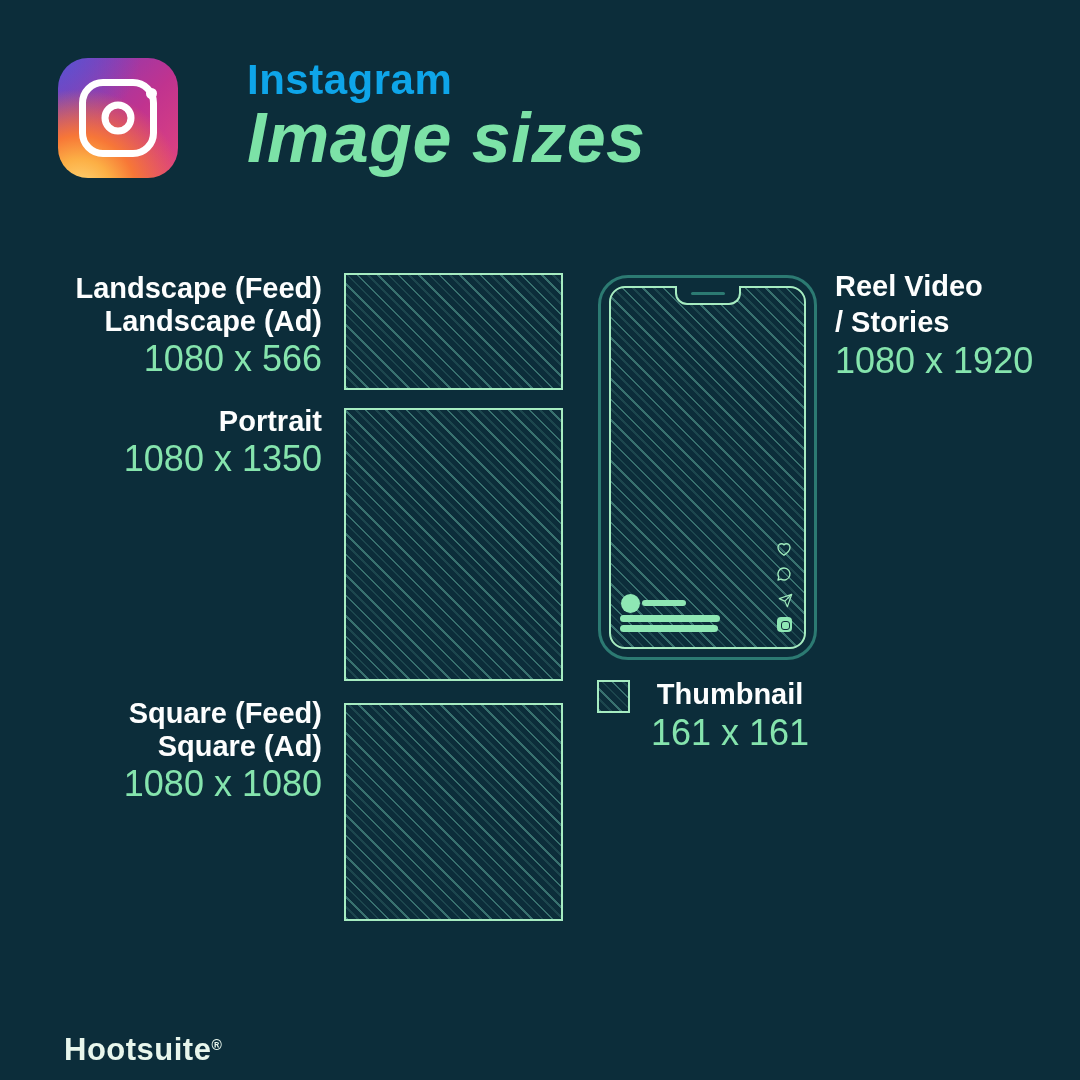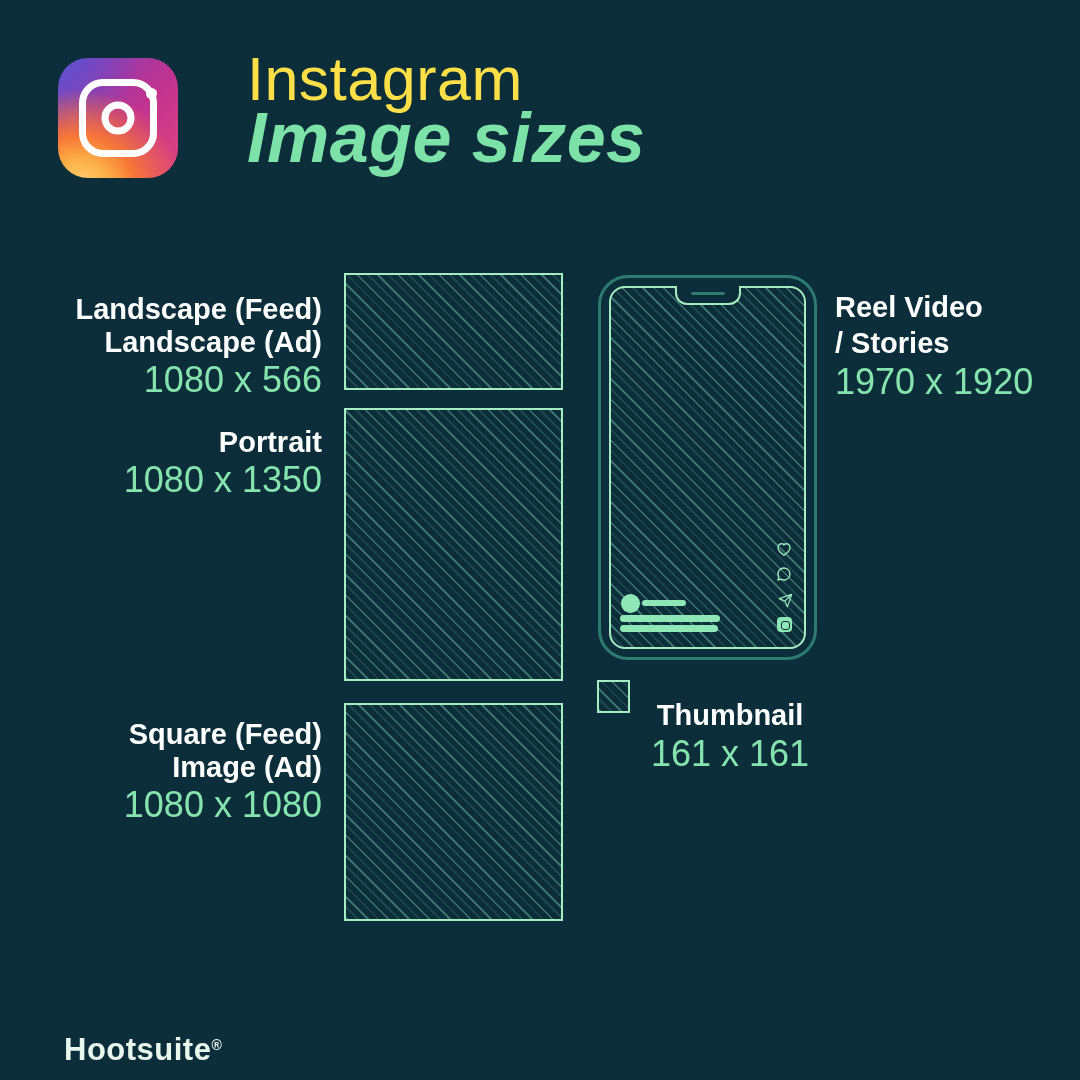--- a/index.html
+++ b/index.html
@@ -12,37 +12,37 @@
     background:
       radial-gradient(circle at 18% 112%, #ffdc80 0%, #fcaf45 20%, #f77737 34%, rgba(247,119,55,0) 62%),
       radial-gradient(circle at -12% -12%, #5158d8 0%, rgba(81,88,216,0) 52%),
       linear-gradient(135deg, #7b3dbd 0%, #c0338f 55%, #e2447e 100%);}
   .ig-cam{position:absolute;inset:21px;border:7px solid #fff;border-radius:24px;}
   .ig-lens{position:absolute;left:50%;top:50%;width:33px;height:33px;transform:translate(-50%,-50%);
            border:7px solid #fff;border-radius:50%;}
   .ig-dot{position:absolute;right:21px;top:30px;width:11px;height:11px;background:#fff;border-radius:50%;}
 
   .titles{position:absolute;left:247px;top:50px;}
-  .title{font-size:61px;font-weight:400;color:#fde047;line-height:59px;letter-spacing:0.5px;}
+  .title{font-size:42px;font-weight:700;color:#0ea5e9;line-height:59px;letter-spacing:0.5px;}
   .subtitle{font-size:70px;font-weight:600;font-style:italic;color:#7ce2a7;line-height:59px;letter-spacing:0.5px;}
 
   
   .hatch{background-image:repeating-linear-gradient(45deg,
       rgba(124,215,190,0.40) 0px, rgba(124,215,190,0.40) 2px,
       transparent 2px, transparent 7.5px,
       rgba(124,215,190,0.15) 7.5px, rgba(124,215,190,0.15) 9.5px,
       transparent 9.5px, transparent 14.5px);}
   .frame{position:absolute;border:2.5px solid #a6ecc1;}
   #landscape-rect{left:344px;top:273px;width:219px;height:117px;}
   #portrait-rect{left:344px;top:408px;width:219px;height:273px;}
   #square-rect{left:344px;top:703px;width:219px;height:218px;}
   #thumbnail-rect{left:597px;top:680px;width:33px;height:33px;border-width:2px;}
 
   
-  .size-label{position:absolute;margin-top:21px;}
+  .size-label{position:absolute;}
   .size-label.right{right:758px;text-align:right;}
   .size-label.left{text-align:left;}
   .lbl{font-size:29px;font-weight:700;color:#fdfefe;line-height:33px;}
   .dim{font-size:36px;font-weight:400;color:#85e4ad;line-height:36px;margin-top:3px;}
   #landscape-label{top:272px;}
   #portrait-label{top:405px;}
   #square-label{top:697px;}
   #reel-label{left:835px;top:268px;}
   #reel-label .lbl{line-height:36px;}
   #thumbnail-label{left:651px;top:676px;text-align:center;}
@@ -98,21 +98,21 @@
   <div class="frame hatch" id="landscape-rect"></div>
 
   <div class="size-label right" id="portrait-label">
     <div class="lbl">Portrait</div>
     <div class="dim">1080 x 1350</div>
   </div>
   <div class="frame hatch" id="portrait-rect"></div>
 
   <div class="size-label right" id="square-label">
     <div class="lbl">Square (Feed)</div>
-    <div class="lbl">Image (Ad)</div>
+    <div class="lbl">Square (Ad)</div>
     <div class="dim">1080 x 1080</div>
   </div>
   <div class="frame hatch" id="square-rect"></div>
 
   <div class="phone">
     <div class="screen hatch">
       <div class="notch">
         <div class="speaker"></div>
       </div>
       <div class="el avatar"></div>
@@ -134,21 +134,21 @@
           <path d="M22 2 11 13"></path>
             <path d="M22 2 15 22 11 13 2 9 22 2z"></path>
         </svg>
       </div>
       <div class="icn" id="audio"></div>
     </div>
   </div>
   <div class="size-label left" id="reel-label">
     <div class="lbl">Reel Video</div>
     <div class="lbl">/ Stories</div>
-    <div class="dim">1970 x 1920</div>
+    <div class="dim">1080 x 1920</div>
   </div>
 
   <div class="frame hatch" id="thumbnail-rect"></div>
   <div class="size-label left" id="thumbnail-label">
     <div class="lbl">Thumbnail</div>
     <div class="dim">161 x 161</div>
   </div>
 
   <div class="footer">
     <span>Hootsuite</span><span class="reg">®</span>

